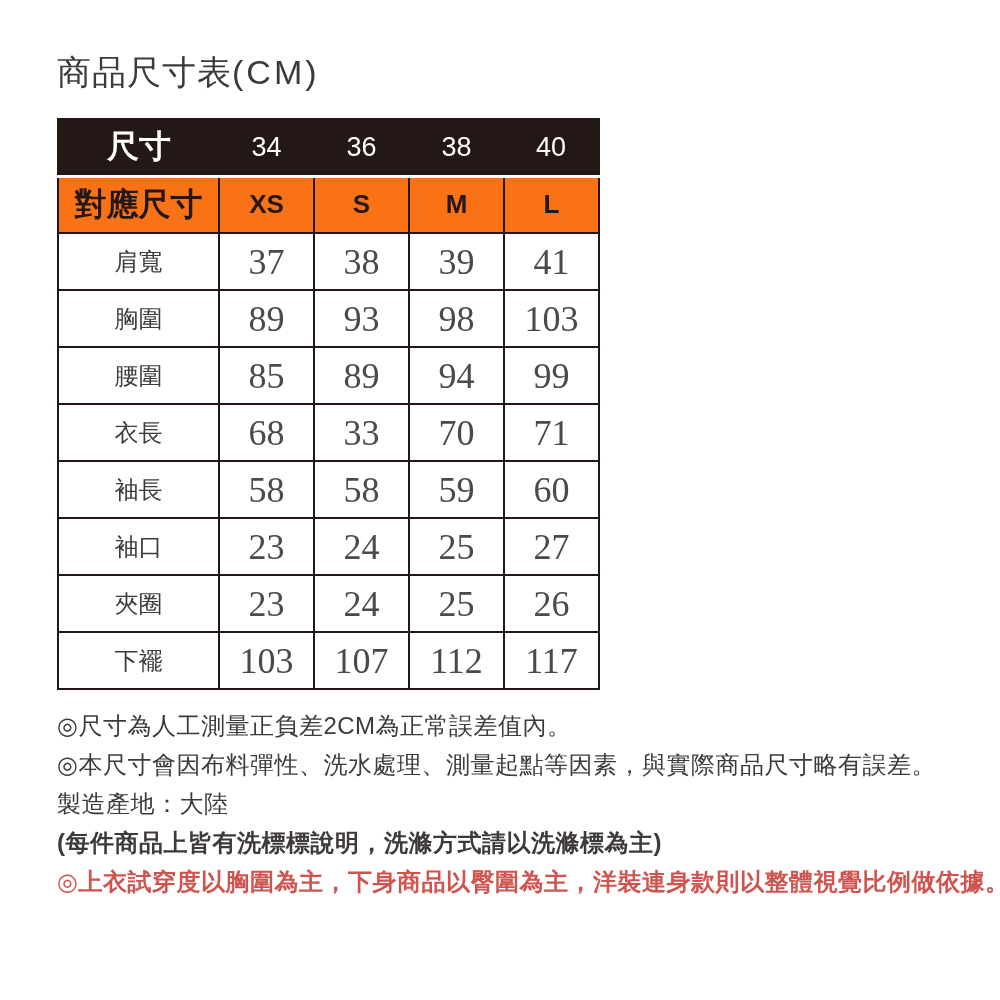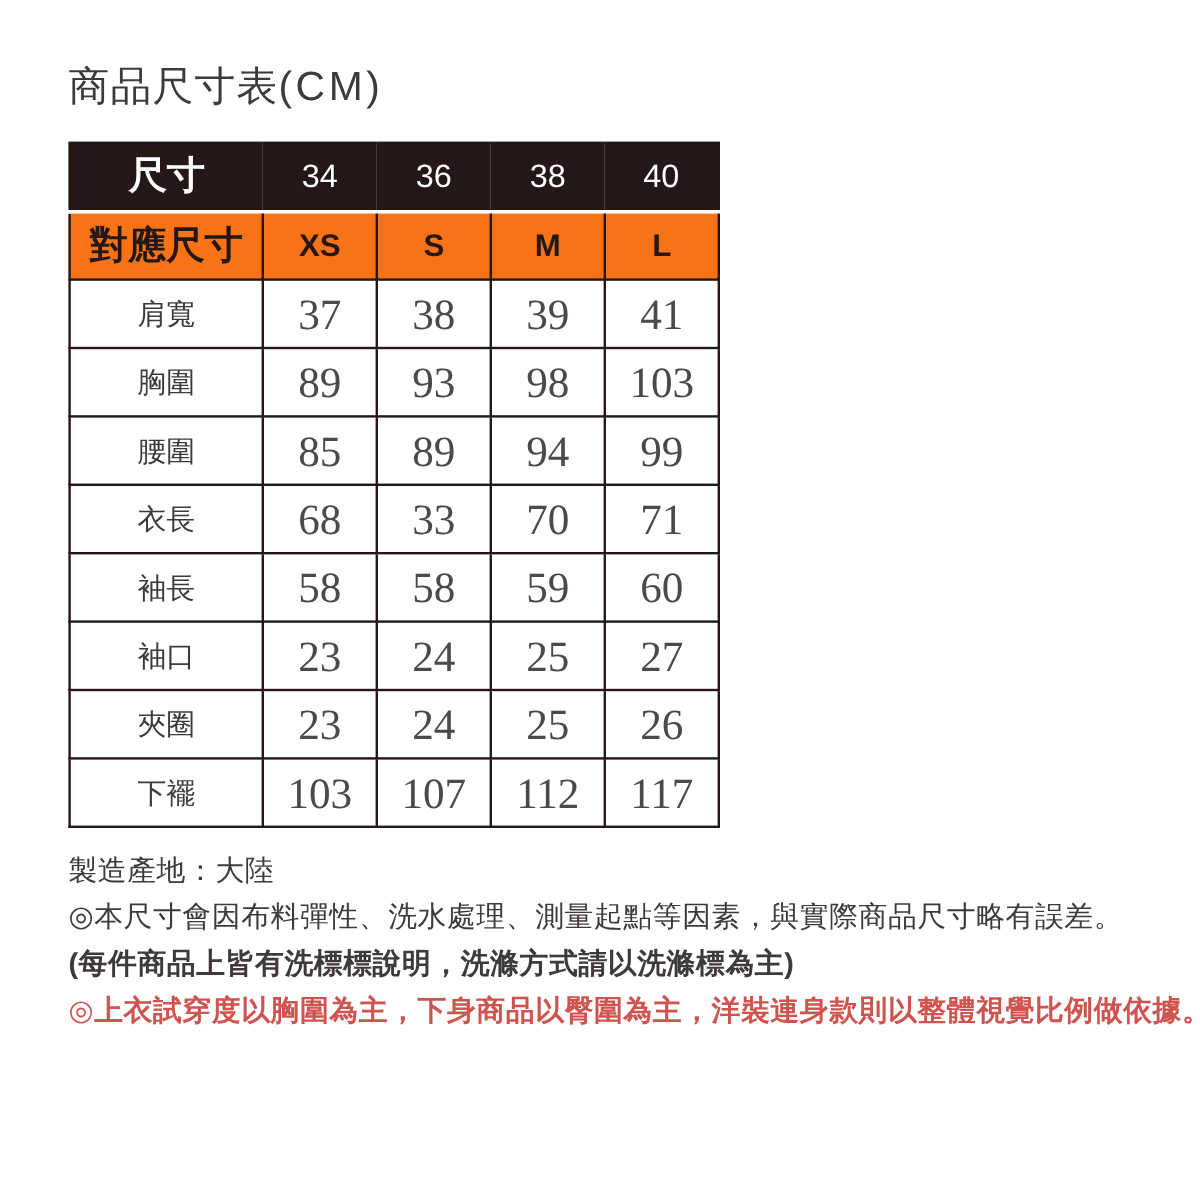--- a/index.html
+++ b/index.html
@@ -151,19 +151,20 @@
         <td class="lbl">下襬</td>
         <td class="num">103</td>
         <td class="num">107</td>
         <td class="num">112</td>
         <td class="num">117</td>
       </tr>
     </tbody>
   </table>
 
   <div class="notes">
+    <div class="note">◎尺寸為人工測量正負差2CM為正常誤差值內。</div>
+    <div class="note">◎本尺寸會因布料彈性、洗水處理、測量起點等因素，與實際商品尺寸略有誤差。</div>
     <div class="note">製造產地：大陸</div>
-    <div class="note">◎本尺寸會因布料彈性、洗水處理、測量起點等因素，與實際商品尺寸略有誤差。</div>
     <div class="note bold">(每件商品上皆有洗標標說明，洗滌方式請以洗滌標為主)</div>
     <div class="note red">◎上衣試穿度以胸圍為主，下身商品以臀圍為主，洋裝連身款則以整體視覺比例做依據。</div>
   </div>
 
 </div>
 
 </body></html>

